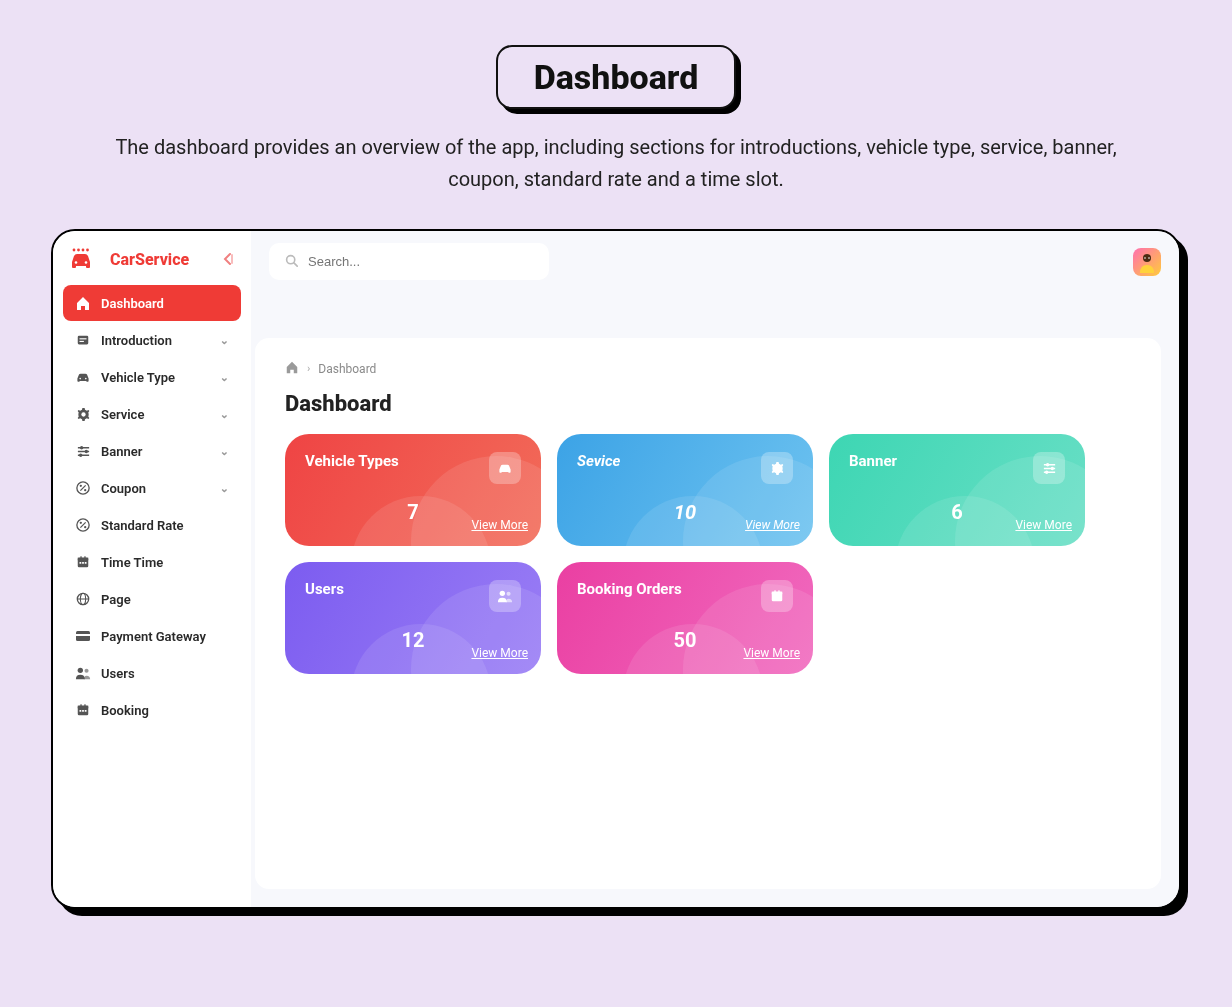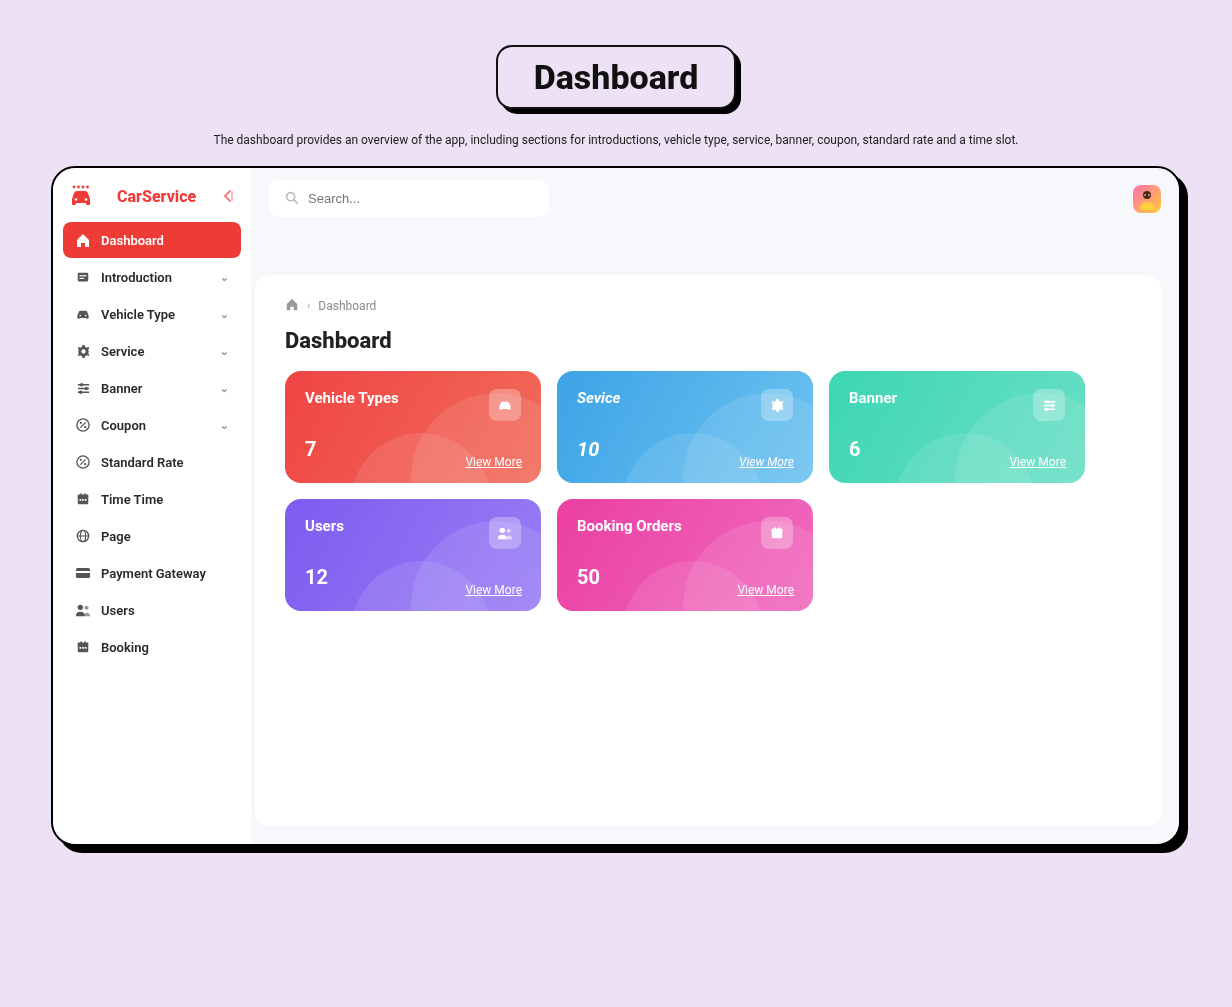--- a/index.html
+++ b/index.html
@@ -24,24 +24,24 @@
   font-size: 34px;
   font-weight: 800;
   background: #ece1f5;
   border: 2.5px solid #111;
   border-radius: 16px;
   box-shadow: 5px 5px 0 #000;
   color: #111;
 }
 .hero-sub {
   text-align: center;
-  font-size: 12px;
+  font-size: 20px;
   color: #222;
   line-height: 1.6;
-  margin-bottom: 16px;
+  margin-bottom: 34px;
   padding: 0 60px;
 }
 .app-shell {
   background: #f7f8fc;
   border: 2px solid #000;
   border-radius: 24px;
   box-shadow: 7px 7px 0 #000;
   height: 680px;
   display: flex;
   overflow: hidden;
@@ -57,21 +57,21 @@
 }
 .logo-row {
   display: flex;
   align-items: center;
   justify-content: space-between;
   padding: 2px 4px 14px 4px;
 }
 .logo {
   display: flex;
   align-items: center;
-  gap: 22px;
+  gap: 15px;
 }
 .logo-mark {
   width: 28px; height: 24px;
   position: relative;
 }
 .logo-mark svg { display:block; }
 .logo-text {
   font-weight: 800;
   font-size: 16px;
   color: #ef3b36;
@@ -157,43 +157,44 @@
 .page-title {
   font-size:22px;font-weight:800;color:#222;margin-bottom:18px;
 }
 .cards {
   display:grid;
   grid-template-columns: repeat(3, 1fr);
   gap: 16px;
   max-width: 800px;
 }
 .card {
-  border-radius: 16px;
+  border-radius: 24px;
   padding: 18px 20px 14px;
   color:#fff;
   position:relative;
   overflow:hidden;
   min-height: 112px;
+  text-align: center;
 }
 .card::before, .card::after{
   content:'';position:absolute;border-radius:50%;
   background:rgba(255,255,255,0.10);
 }
 .card::before{ width:170px;height:170px;right:-40px;bottom:-80px;}
 .card::after{ width:140px;height:140px;right:50px;bottom:-90px;}
 .card-head{display:flex;justify-content:space-between;align-items:flex-start;position:relative;z-index:1;}
 .card-title{font-size:15px;font-weight:700;}
 .card-icon{
   width:32px;height:32px;border-radius:8px;
   background:rgba(255,255,255,0.28);
   display:flex;align-items:center;justify-content:center;
 }
 .card-count{font-size:20px;font-weight:700;margin-top:16px;position:relative;z-index:1;}
 .card-link{
-  position:absolute;right:19px;bottom:14px;
+  position:absolute;right:13px;bottom:14px;
   font-size:12px;text-decoration:underline;color:#fff;
   z-index:1;cursor:pointer;
 }
 .c-red{background:linear-gradient(120deg,#ef4444,#f26c5a);}
 .c-blue{background:linear-gradient(120deg,#3ca3e6,#6ec3f0);font-style:italic;}
 .c-teal{background:linear-gradient(120deg,#3dd6b3,#6adfc6);}
 .c-purple{background:linear-gradient(120deg,#7c5cf0,#9a7ef5);}
 .c-pink{background:linear-gradient(120deg,#ea3fa2,#f16bbf);}
 </style>
 </head>

